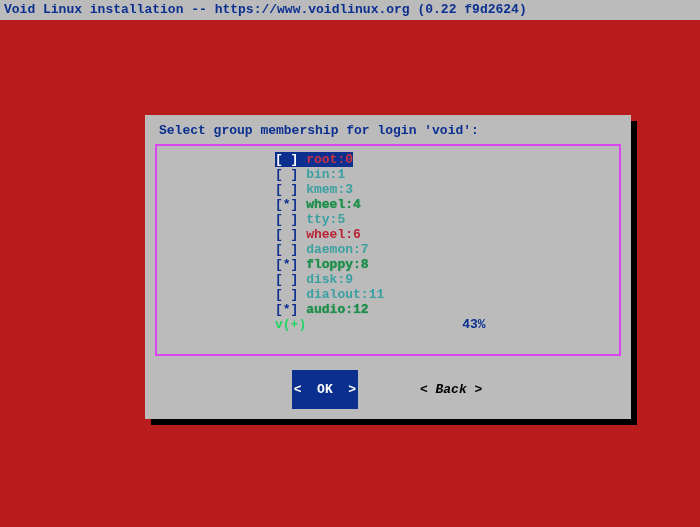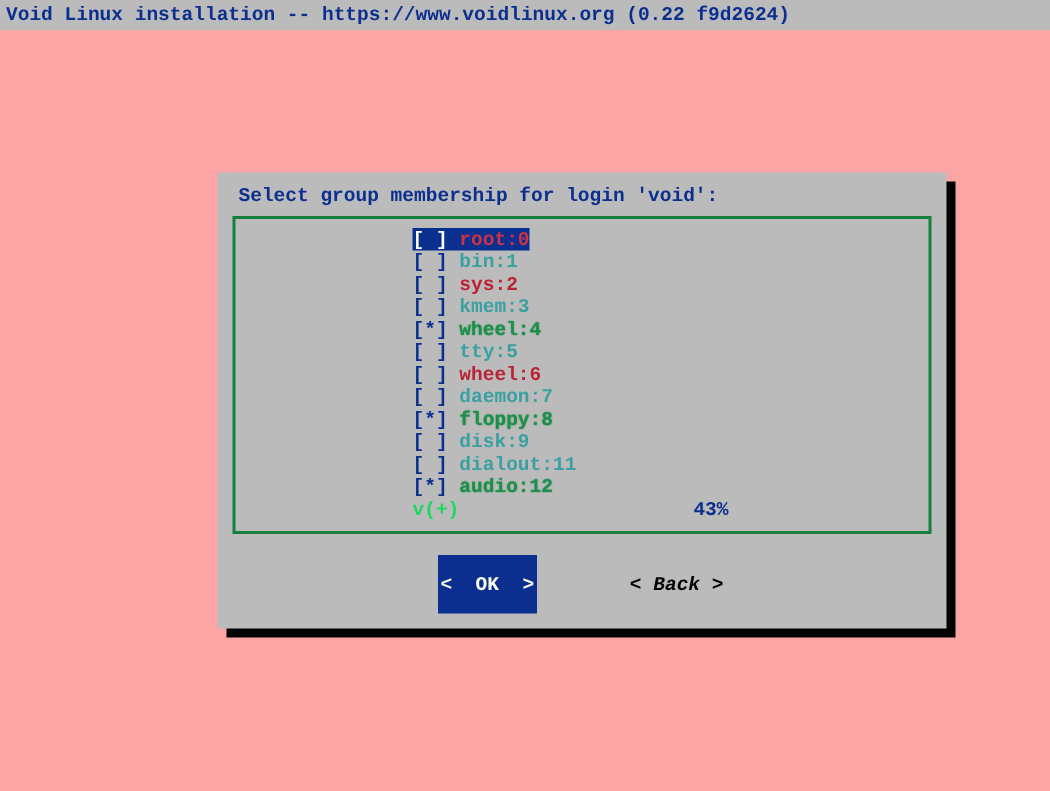--- a/index.html
+++ b/index.html
@@ -8,21 +8,21 @@
     width: 700px;
     height: 527px;
     overflow: hidden;
     font-family: "Courier New", monospace;
     font-size: 13px;
     background: #000;
   }
   .screen {
     width: 700px;
     height: 527px;
-    background: #fca5a5;
+    background: #b91c1c;
     position: relative;
   }
   .titlebar {
     background: #bbbbbb;
     color: #0b2f8f;
     font-weight: bold;
     padding: 2px 4px;
     height: 16px;
     line-height: 16px;
     white-space: pre;
@@ -37,21 +37,21 @@
     padding: 6px 10px 10px 10px;
     box-sizing: border-box;
   }
   .prompt {
     color: #0b2f8f;
     font-weight: bold;
     padding: 2px 0 6px 4px;
     white-space: pre;
   }
   .listframe {
-    border: 2px solid #15803d;
+    border: 2px solid #d946ef;
     background: #bbbbbb;
     padding: 6px 8px 4px 8px;
     position: relative;
     min-height: 198px;
   }
   .row {
     white-space: pre;
     line-height: 15px;
     height: 15px;
     font-weight: bold;
@@ -100,21 +100,20 @@
 <div class="screen">
   <div class="titlebar">Void Linux installation -- https://www.voidlinux.org (0.22 f9d2624)</div>
 
   <div class="dialog">
     <div class="prompt">Select group membership for login 'void':</div>
 
     <div class="listframe">
       <div id="rows">
           <div class="row"><span class="indent"></span><span class="cb-sel">[ ] </span><span class="name-sel">root:0</span></div>
           <div class="row"><span class="indent"></span><span class="cb-normal">[ ] </span><span class="name-cyan">bin:1</span></div>
-          <div class="row"><span class="indent"></span><span class="cb-normal">[ ] </span><span class="name-red">sys:2</span></div>
           <div class="row"><span class="indent"></span><span class="cb-normal">[ ] </span><span class="name-cyan">kmem:3</span></div>
           <div class="row"><span class="indent"></span><span class="cb-normal">[*] </span><span class="name-green">wheel:4</span></div>
           <div class="row"><span class="indent"></span><span class="cb-normal">[ ] </span><span class="name-cyan">tty:5</span></div>
           <div class="row"><span class="indent"></span><span class="cb-normal">[ ] </span><span class="name-red">wheel:6</span></div>
           <div class="row"><span class="indent"></span><span class="cb-normal">[ ] </span><span class="name-cyan">daemon:7</span></div>
           <div class="row"><span class="indent"></span><span class="cb-normal">[*] </span><span class="name-green">floppy:8</span></div>
           <div class="row"><span class="indent"></span><span class="cb-normal">[ ] </span><span class="name-cyan">disk:9</span></div>
           <div class="row"><span class="indent"></span><span class="cb-normal">[ ] </span><span class="name-cyan">dialout:11</span></div>
           <div class="row"><span class="indent"></span><span class="cb-normal">[*] </span><span class="name-green">audio:12</span></div>
         </div>

